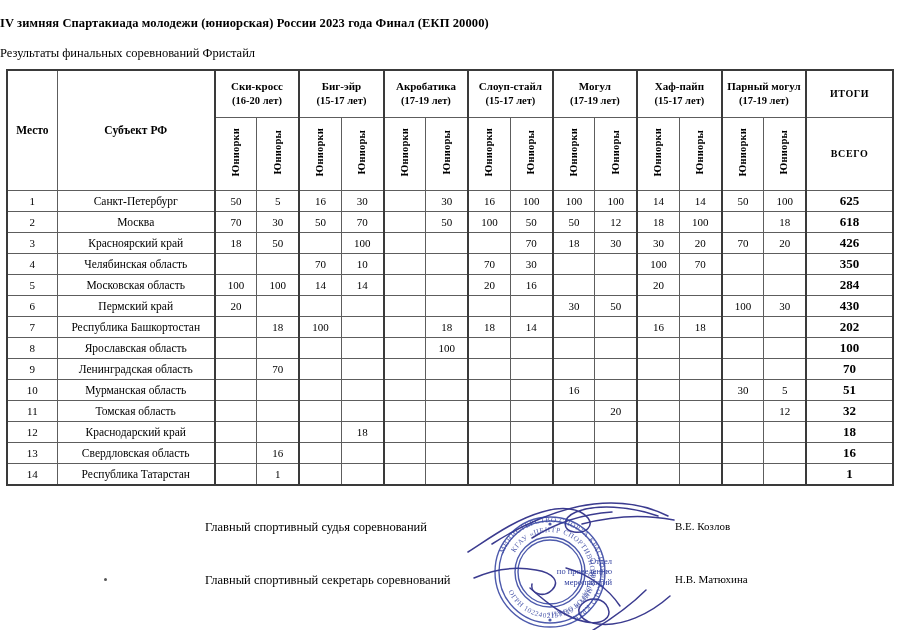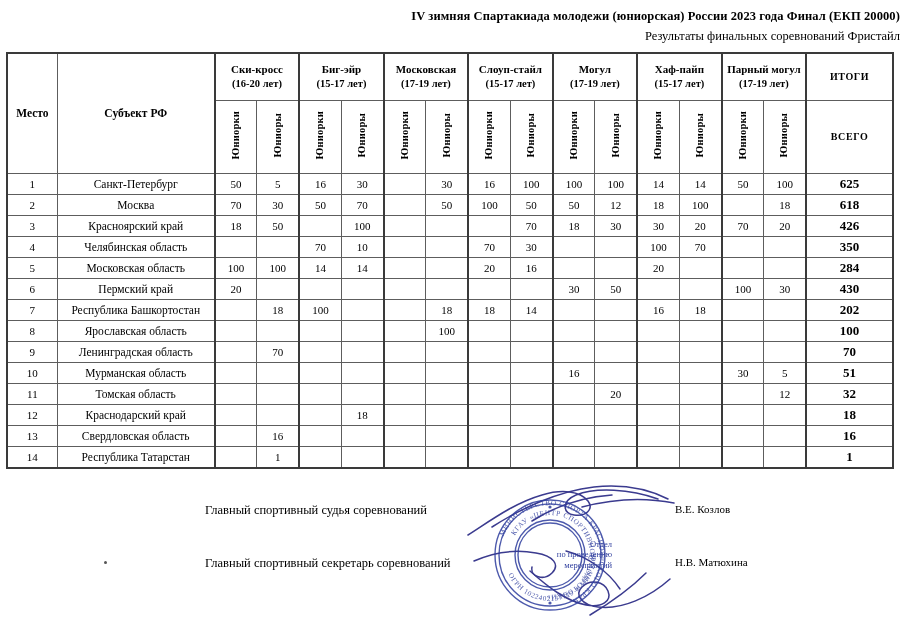--- a/index.html
+++ b/index.html
@@ -11,34 +11,34 @@
     width: 900px;
     height: 630px;
     position: relative;
     font-family: "Liberation Serif", serif;
     color: #000000;
     overflow: hidden;
   }
 
   
   .doc-header {
-    text-align: right;
-    padding-top: 9px;
+    text-align: left;
+    padding-top: 16px;
   }
   .title-main {
     font-size: 12.5px;
     font-weight: bold;
     letter-spacing: 0.1px;
     line-height: 1.15;
   }
   .title-sub {
     font-size: 12.5px;
     font-weight: normal;
     line-height: 1.3;
-    margin-top: 5px;
+    margin-top: 15px;
   }
 
   
   .table-wrap {
     margin: 7px 6px 0 6px;
   }
   table.results {
     border-collapse: collapse;
     table-layout: fixed;
     width: 888px;
@@ -209,21 +209,21 @@
 
         <th class="disc-head outer-top grp-left" colspan="2">
           <span>Ски-кросс</span>
           <span class="age">(16-20 лет)</span>
         </th>
         <th class="disc-head outer-top grp-left" colspan="2">
           <span>Биг-эйр</span>
           <span class="age">(15-17 лет)</span>
         </th>
         <th class="disc-head outer-top grp-left" colspan="2">
-          <span>Московская</span>
+          <span>Акробатика</span>
           <span class="age">(17-19 лет)</span>
         </th>
         <th class="disc-head outer-top grp-left" colspan="2">
           <span>Слоуп-стайл</span>
           <span class="age">(15-17 лет)</span>
         </th>
         <th class="disc-head outer-top grp-left" colspan="2">
           <span>Могул</span>
           <span class="age">(17-19 лет)</span>
         </th>

